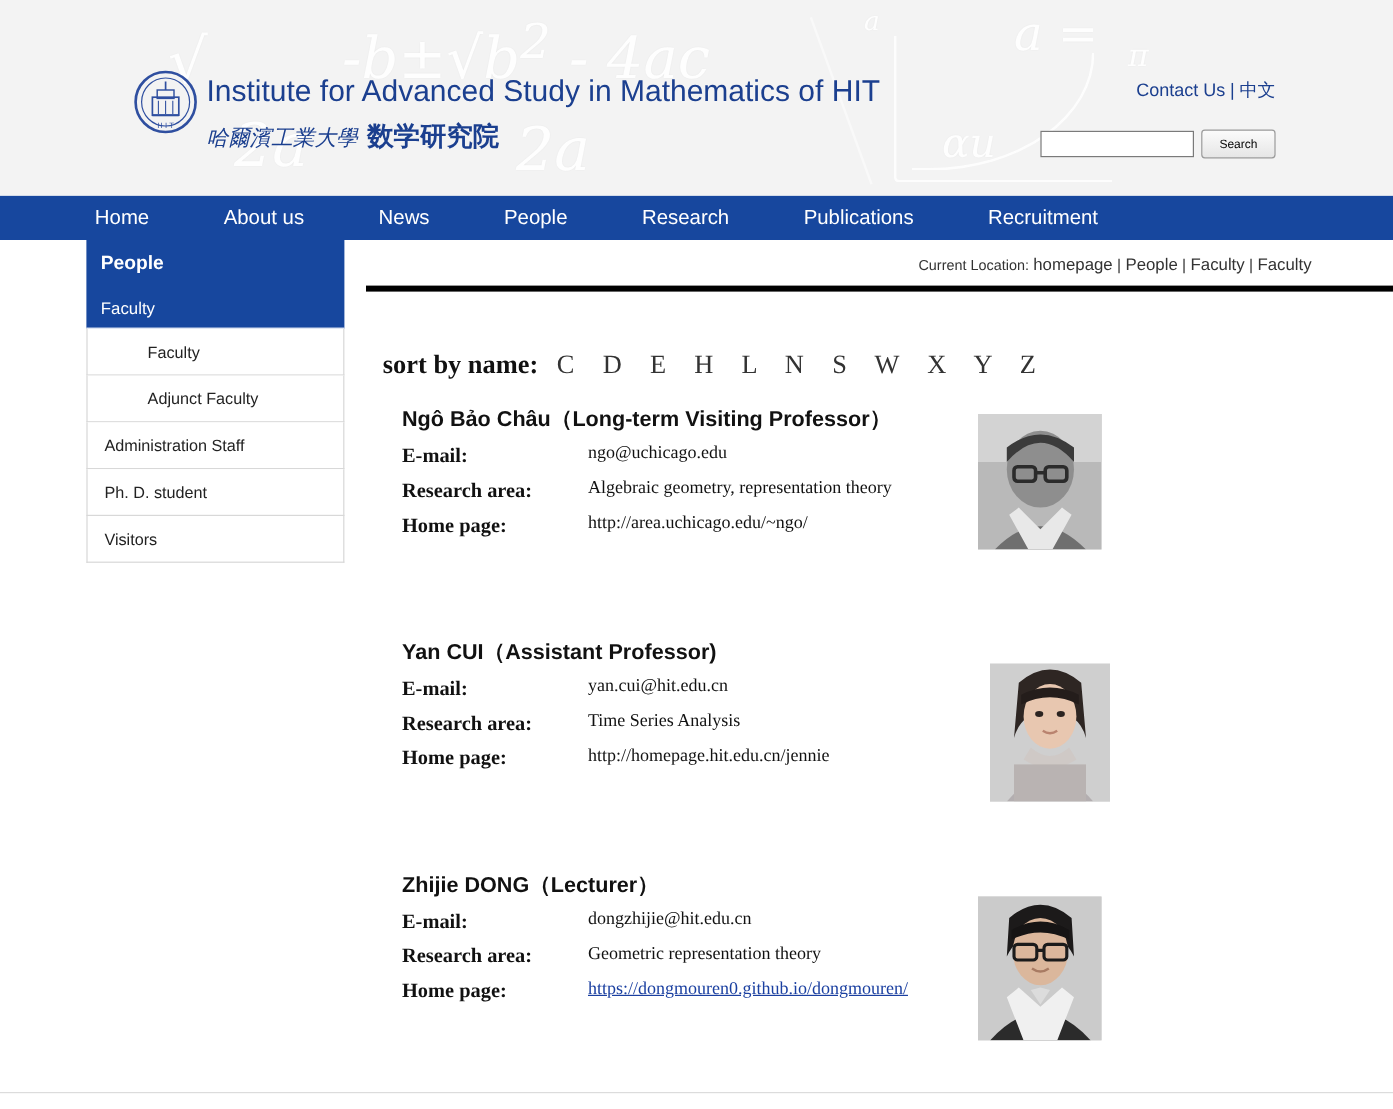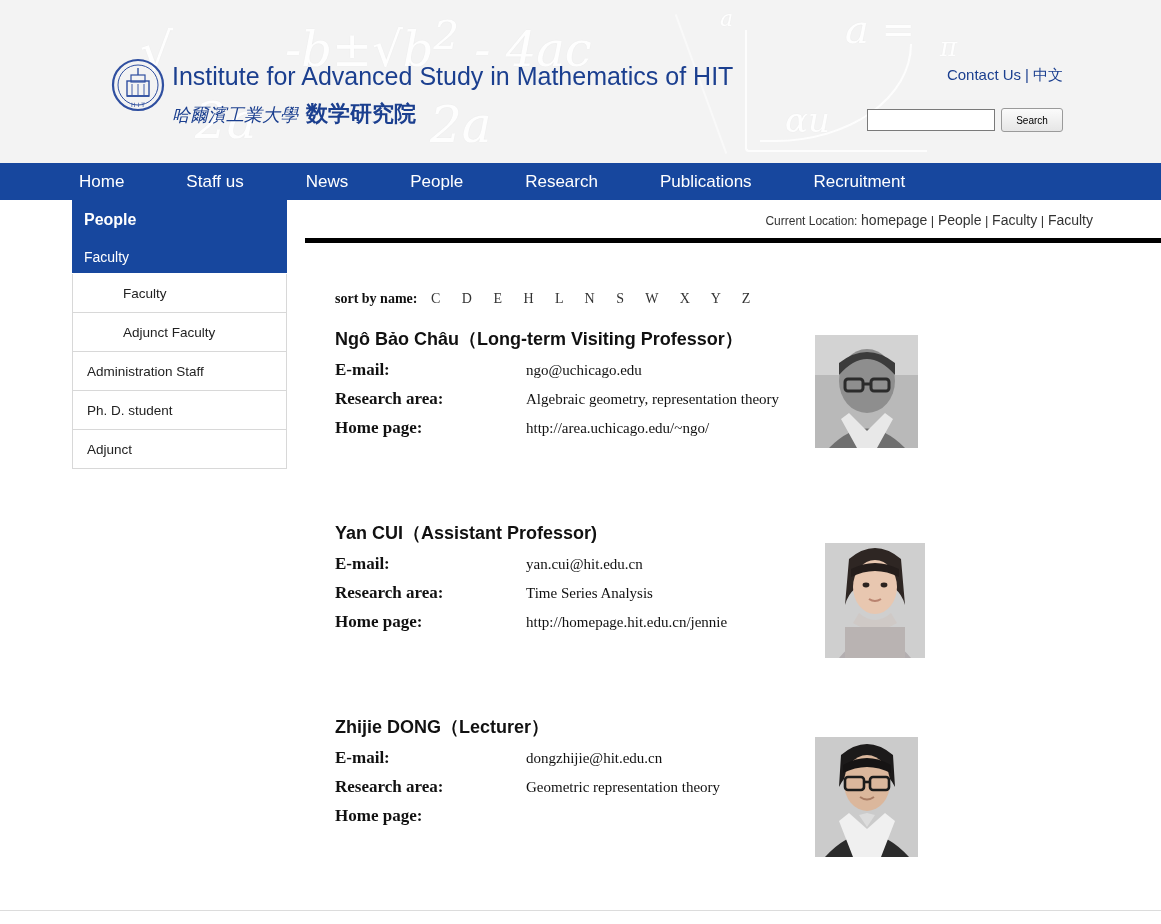--- a/index.html
+++ b/index.html
@@ -238,23 +238,23 @@
     font-size: 12px;
     color: #333;
   }
   .breadcrumb a {
     color: #333333;
     text-decoration: none;
     font-size: 14px;
   }
   .sortbar {
     margin-top: 48px;
-    margin-left: 30px;
+    margin-left: 14px;
     font-family: "Liberation Serif", serif;
-    font-size: 14px;
+    font-size: 22px;
     font-weight: bold;
     color: #111111;
   }
   .sortbar .letters {
     font-weight: normal;
     letter-spacing: 9px;
     margin-left: 10px;
     color: #333333;
   }
 
@@ -267,22 +267,21 @@
   .person-name {
     font-family: "Liberation Sans", sans-serif;
     font-weight: bold;
     font-size: 18px;
     color: #111111;
     margin-bottom: 8px;
   }
   .field-row {
     display: flex;
     margin-top: 9px;
-    align-items: center;
-    gap: 36px;
+    align-items: flex-start;
   }
   .field-label {
     width: 155px;
     font-family: "Liberation Serif", serif;
     font-weight: bold;
     font-size: 17px;
     color: #111111;
     flex: 0 0 auto;
   }
   .field-value {
@@ -356,38 +355,38 @@
   </div>
 
   <div class="search-row">
     <input class="search-input" type="text" placeholder="" style="">
     <button class="search-btn">Search</button>
   </div>
 </div>
 
 <div class="nav">
   <div class="nav-item">Home</div>
-  <div class="nav-item">Staff us</div>
+  <div class="nav-item">About us</div>
   <div class="nav-item">News</div>
   <div class="nav-item">People</div>
   <div class="nav-item">Research</div>
   <div class="nav-item">Publications</div>
   <div class="nav-item">Recruitment</div>
 </div>
 
 <div class="page">
 
   <div class="sidebar">
     <div class="side-title">People</div>
     <div class="side-active">Faculty</div>
     <div class="side-item indent">Faculty</div>
     <div class="side-item indent">Adjunct Faculty</div>
     <div class="side-item">Administration Staff</div>
     <div class="side-item">Ph. D. student</div>
-    <div class="side-item">Adjunct</div>
+    <div class="side-item">Visitors</div>
   </div>
 
   <div class="content">
 
     <div class="breadcrumb">
       <span class="cl-label">Current Location:</span>
       <a href="#">homepage</a>
       <span>|</span>
       <a href="#">People</a>
       <span>|</span>
@@ -465,20 +464,21 @@
       <div class="field-row">
         <div class="field-label">E-mail:</div>
         <div class="field-value">dongzhijie@hit.edu.cn</div>
       </div>
       <div class="field-row">
         <div class="field-label">Research area:</div>
         <div class="field-value">Geometric representation theory</div>
       </div>
       <div class="field-row">
         <div class="field-label">Home page:</div>
+        <div class="field-value link">https://dongmouren0.github.io/dongmouren/</div>
       </div>
       <div class="photo" style="left:480px; top:22px; width:103px; height:120px;">
         <svg width="103" height="120" viewBox="0 0 103 120" aria-hidden="true">
           <rect width="103" height="120" fill="#cbcbcb"></rect>
           <path d="M10 120 Q52 74 94 120 Z" fill="#2b2b2b"></path>
           <path d="M26 18 Q52 -4 78 18 L80 50 Q70 30 52 30 Q34 30 24 50 Z" fill="#1c1a1a"></path>
           <ellipse cx="52" cy="46" rx="23" ry="28" fill="#dbb79c"></ellipse>
           <path d="M28 28 Q52 14 76 28 L76 36 Q52 24 28 36 Z" fill="#161414"></path>
           <rect x="30" y="40" width="19" height="13" rx="3" fill="none" stroke="#1b1b1b" stroke-width="2.6"></rect>
           <rect x="55" y="40" width="19" height="13" rx="3" fill="none" stroke="#1b1b1b" stroke-width="2.6"></rect>

